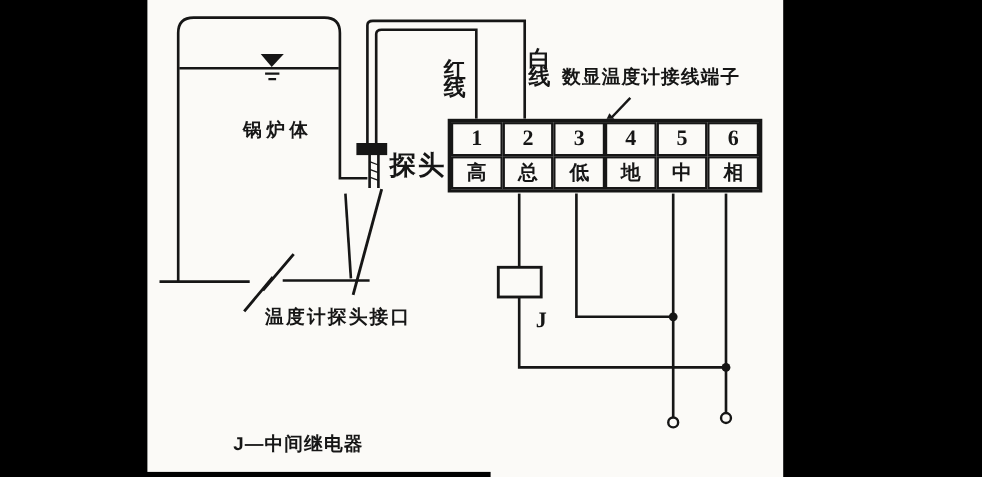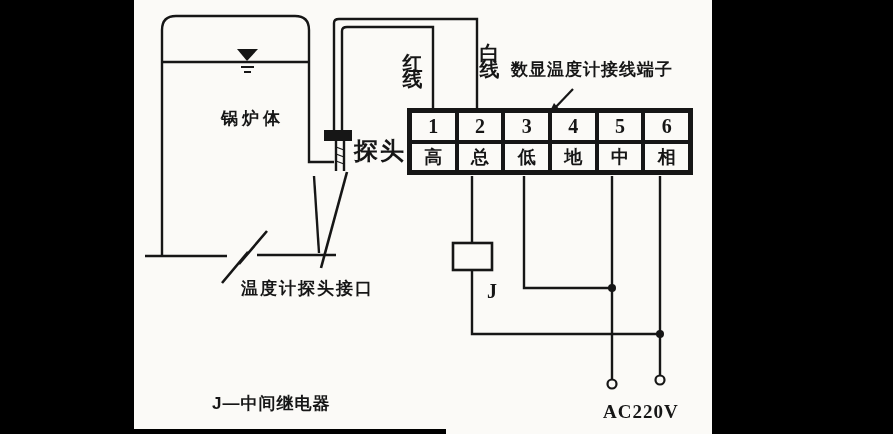--- a/index.html
+++ b/index.html
@@ -117,16 +117,15 @@
   <div class="lbl vert" style="left:479px;top:27px;">白线</div>
 
   <div class="lbl cjk" style="left:511px;top:61px;letter-spacing:1px;">数显温度计接线端子</div>
 
   <div class="lbl cjk" style="left:241px;top:280px;letter-spacing:2px;">温度计探头接口</div>
 
   <div class="lbl cjk" style="left:212px;top:347px;letter-spacing:1px;margin-top:48px;">J—中间继电器</div>
 
   <div class="lbl serif" style="left:487px;top:280px;font-size:20px;">J</div>
 
-  <div class="lbl serif" style="left:603px;top:402px;font-size:19px;letter-spacing:1px;">AC220V</div>
 
   <div id="bottom-strip"></div>
 </div>
 
 </body></html>

